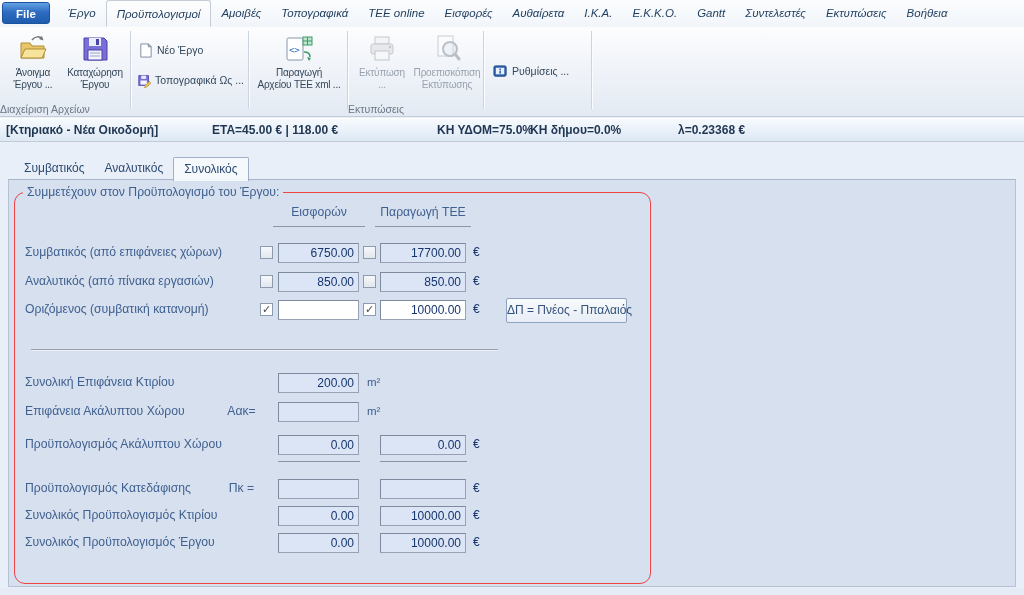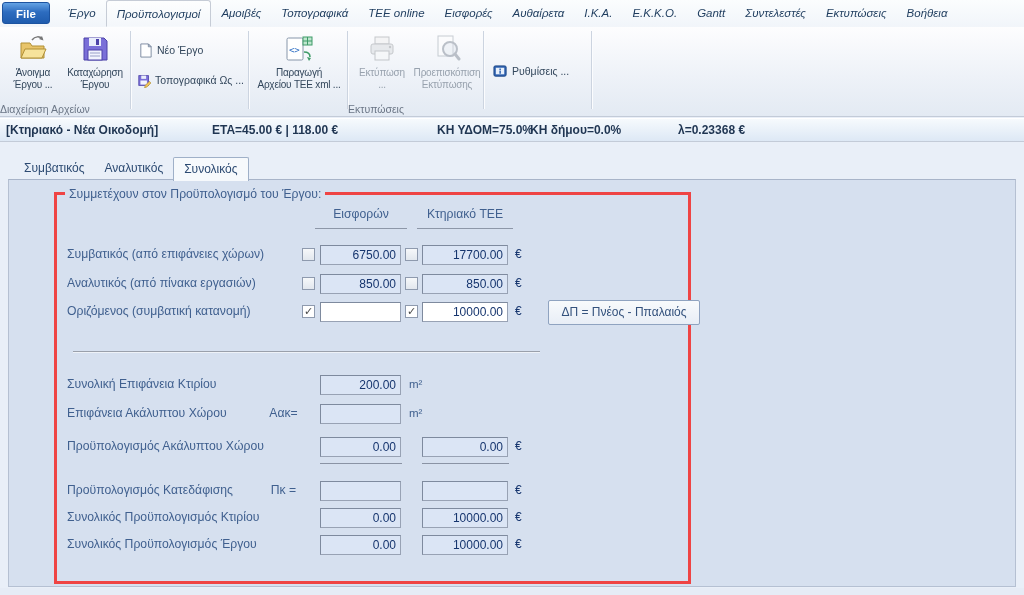--- a/index.html
+++ b/index.html
@@ -42,42 +42,42 @@
   .ptabs { position:absolute; left:14px; top:157px; display:flex; z-index:3; }
   .ptab { padding:0 10px; height:23px; line-height:22px; font-size:12px; color:#2c4a72; cursor:default; }
   .ptab.active { background:#f6f9fc; border:1px solid #9fb0c8; border-bottom:none; border-radius:2px 2px 0 0;
                  height:24px; }
   .panel { position:absolute; left:8px; top:179px; width:1008px; height:408px;
            background:#d6e0ef; border:1px solid #b5c0d2; border-top-color:#a8b4c9; }
   .bottomstrip { position:absolute; left:0; top:588px; width:1024px; height:7px; background:#e6ecf6; }
 
   
   .groupbox { position:absolute; left:14px; top:192px; width:637px; height:392px;
-              border:3px solid #ef4444; border-radius:0;margin-left:40px; }
+              border:1px solid #ef4444; border-radius:11px; }
   .gb-title { position:absolute; top:-8px; left:8px; background:#d6e0ef; padding:0 4px;
               font-size:12.2px; color:#40608f; white-space:nowrap; }
   .gb-header { position:absolute; top:12px; height:22px; text-align:center; font-size:12.2px; color:#40608f;
                border-bottom:1px solid #8d97a8; white-space:nowrap; }
   .h1 { left:258px; width:92px; } .h2 { left:360px; width:96px; }
   .gb-row { position:absolute; left:0; right:0; height:22px; }
   .gb-label { position:absolute; left:10px; top:2px; font-size:12.2px; color:#40608f; white-space:nowrap; }
   .prefix { position:absolute; left:195px; width:63px; top:2px; font-size:12.2px; color:#40608f; text-align:center; }
   .cb { position:absolute; top:3px; width:13px; height:13px; border:1px solid #8e9aae;
         background:linear-gradient(#f6f8fa,#e2e7ee); font-size:11px; line-height:11px;
         text-align:center; color:#4a4a4a; cursor:default; }
   .cb.c1 { left:245px; } .cb.c2 { left:348px; }
   .cb.on { background:#fff; }
   .fld { position:absolute; top:0; height:20px; border:1px solid #98a2b4; border-top-color:#7e8a9e;
          border-left-color:#7e8a9e; background:#dbe5f5; color:#16356e; font-size:12px;
          text-align:right; padding:2px 4px 0 2px; overflow:hidden; }
   .fld.white { background:#ffffff; }
   .f1 { left:263px; width:81px; } .f2 { left:365px; width:86px; }
   .unit { position:absolute; left:458px; top:2px; font-size:12px; color:#16356e; }
   .unit-m { position:absolute; left:352px; top:3px; font-size:11.5px; color:#40608f; }
-  .dp-btn { position:absolute; left:491px; top:105px; width:152px; height:25px;
+  .dp-btn { position:absolute; left:491px; top:105px; width:121px; height:25px;
             background:linear-gradient(#f8fafc,#e8eef6); border:1px solid #8fa3c0; border-radius:2px;
             font-size:12px; color:#33517c; text-align:center; line-height:23px; cursor:default; white-space:nowrap; }
   .hsep { position:absolute; left:16px; top:156px; width:467px; height:1px; background:#9aa0ab;
           box-shadow:0 1px 0 #eef2f8; }
   .sumline { position:absolute; top:268px; height:1px; background:#8a93a4; }
   .s1 { left:263px; width:82px; } .s2 { left:365px; width:87px; }
 </style>
 </head>
 <body>
 
@@ -204,21 +204,21 @@
     <div class="ptab">Αναλυτικός</div>
     <div class="ptab active">Συνολικός</div>
   </div>
 
   <div class="panel"></div>
 
   <div class="groupbox">
     <div class="gb-title">Συμμετέχουν στον Προϋπολογισμό του Έργου:</div>
 
     <div class="gb-header h1">Εισφορών</div>
-    <div class="gb-header h2">Κτηριακό TEE</div>
+    <div class="gb-header h2">Παραγωγή TEE</div>
 
     <div class="gb-row" style="top:50px;">
       <div class="gb-label">Συμβατικός (από επιφάνειες χώρων)</div>
       <div class="cb c1"></div>
       <div class="fld f1">6750.00</div>
       <div class="cb c2"></div>
       <div class="fld f2">17700.00</div>
       <div class="unit">€</div>
     </div>
 

